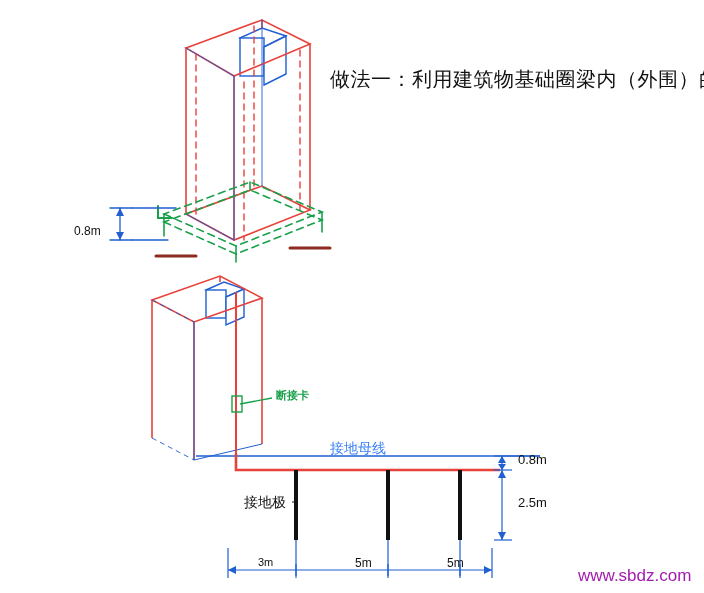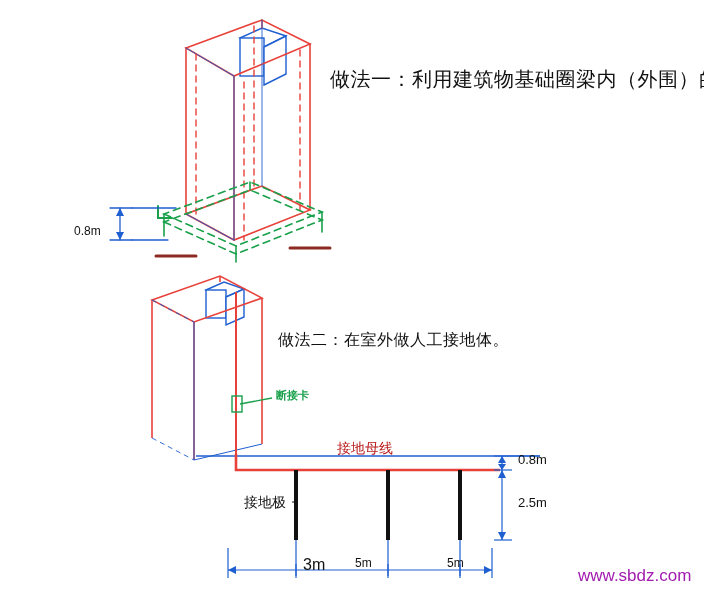--- a/index.html
+++ b/index.html
@@ -19,25 +19,25 @@
     left:330px;top:62px;width:360px;
     font-size:20px;line-height:34px;color:#111;
     letter-spacing:0.5px;
   }
   .method2{
     left:278px;top:330px;
     font-size:16px;color:#111;letter-spacing:0.5px;
   }
   .lbl-08m-top{left:74px;top:224px;font-size:12px;color:#111;}
   .lbl-duanjieka{left:276px;top:388px;font-size:11px;color:#18a04a;font-weight:bold;}
-  .lbl-busbar{left:330px;top:440px;font-size:14px;color:#b91c1c;margin-left:7px;}
+  .lbl-busbar{left:330px;top:440px;font-size:14px;color:#3b82f6;}
   .lbl-pole{left:244px;top:494px;font-size:14px;color:#111;}
   .lbl-08m-bot{left:518px;top:452px;font-size:13px;color:#111;}
   .lbl-25m{left:518px;top:495px;font-size:13px;color:#111;text-align:center;}
-  .lbl-3m{left:258px;top:556px;font-size:16px;color:#111;margin-left:45px;}
+  .lbl-3m{left:258px;top:556px;font-size:11px;color:#111;}
   .lbl-5m-a{left:355px;top:556px;font-size:12px;color:#111;}
   .lbl-5m-b{left:447px;top:556px;font-size:12px;color:#111;}
   .watermark{
     left:578px;top:566px;font-size:17px;color:#a21caf;
     font-family:"Liberation Sans","DejaVu Sans",sans-serif;
   }
 </style>
 </head>
 <body>
 
@@ -189,21 +189,20 @@
         <line x1="228" y1="548" x2="228" y2="578"></line>
         <line x1="296" y1="540" x2="296" y2="578"></line>
         <line x1="388" y1="540" x2="388" y2="578"></line>
         <line x1="460" y1="540" x2="460" y2="578"></line>
         <line x1="492" y1="548" x2="492" y2="578"></line>
       </g>
     </g>
   </svg>
 
   <div class="txt method1">做法一：利用建筑物基础圈梁内（外围）的二根主钢筋焊接成环网，引下线与环网焊成一体。</div>
-  <div class="txt method2">做法二：在室外做人工接地体。</div>
 
   <div class="txt lbl-08m-top">0.8m</div>
   <div class="txt lbl-duanjieka">断接卡</div>
   <div class="txt lbl-busbar">接地母线</div>
   <div class="txt lbl-pole">接地极</div>
   <div class="txt lbl-08m-bot">0.8m</div>
   <div class="txt lbl-25m">2.5m</div>
   <div class="txt lbl-3m">3m</div>
   <div class="txt lbl-5m-a">5m</div>
   <div class="txt lbl-5m-b">5m</div>

